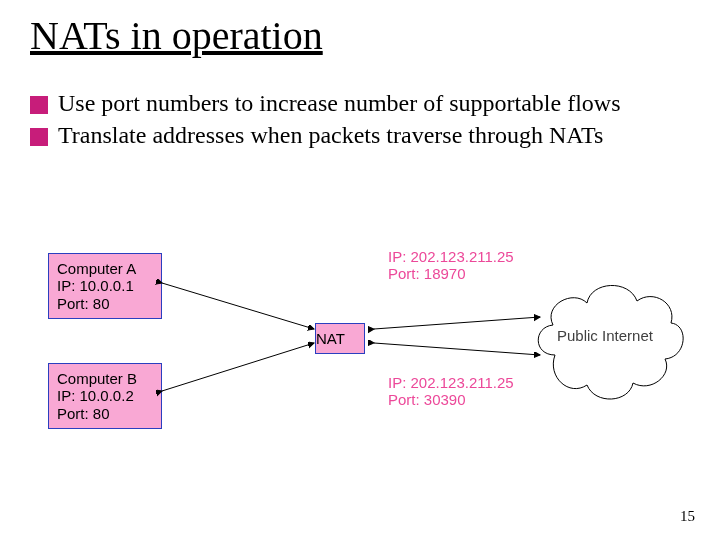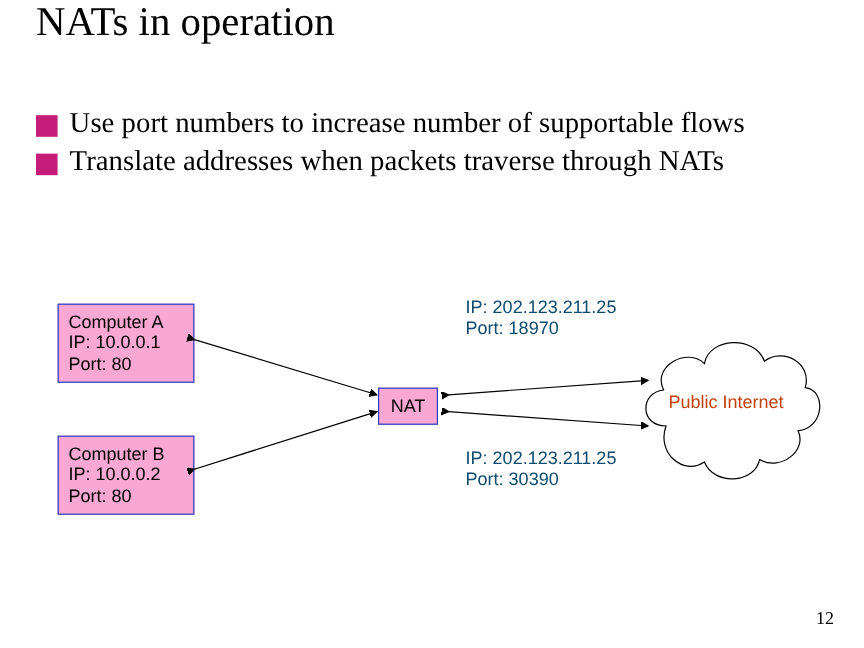--- a/index.html
+++ b/index.html
@@ -1,26 +1,26 @@
 <!DOCTYPE html>
 <html><head>
 <meta charset="utf-8">
 <style>
   html,body{margin:0;padding:0;width:720px;height:540px;background:#fff;font-family:"Comic Sans MS","Comic Sans",cursive;color:#000}
   .slide{position:relative;width:720px;height:540px}
-  .title{position:absolute;left:30px;top:0;font-size:34px;}
+  .title{position:absolute;left:30px;top:12px;font-size:40px;text-decoration:underline}
   .bullets{position:absolute;left:30px;top:90px;right:30px;font-size:24px;line-height:1.15}
   .b{display:flex;margin-bottom:4px}
   .bm{width:18px;height:18px;background:#c71d7a;margin-right:10px;margin-top:6px;flex-shrink:0}
   .bt{flex:1}
   .diagram{position:absolute;left:30px;top:245px;width:660px;height:215px;font-family:Arial,Helvetica,sans-serif;font-size:15px;color:#000}
   .dbox{position:absolute;border:1px solid #2a3fc0;background:#f9a8d4;padding:6px 8px;line-height:1.15}
-  .label{position:absolute;line-height:1.1;color:#0c4a6e}
+  .label{position:absolute;line-height:1.1;color:#ec4899}
   .cloud{position:absolute}
-  .cloudlabel{position:absolute;color:#c2410c}
+  .cloudlabel{position:absolute;color:#404040}
   .conn{position:absolute;stroke:#000;stroke-width:1;fill:none}
   .pagenum{position:absolute;right:25px;bottom:15px;font-family:"Times New Roman",serif;font-size:15px}
 </style>
 </head>
 <body>
 
 <div class="slide">
   <div class="title">NATs in operation</div>
 
   <div class="bullets">
@@ -41,21 +41,21 @@
       <div>IP: 10.0.0.1</div>
       <div>Port: 80</div>
     </div>
 
     <div class="dbox" style="left:18px;top:118px;width:96px">
       <div>Computer B</div>
       <div>IP: 10.0.0.2</div>
       <div>Port: 80</div>
     </div>
 
-    <div class="dbox" style="left:285px;top:78px;width:48px;text-align:center;padding:6px 0">
+    <div class="dbox" style="left:285px;top:78px;width:48px;text-align:left;padding:6px 0">
       <span>NAT</span>
     </div>
 
     <div class="label" style="left:358px;top:4px">
       <div>IP: 202.123.211.25</div>
       <div>Port: 18970</div>
     </div>
 
     <div class="label" style="left:358px;top:130px">
       <div>IP: 202.123.211.25</div>
@@ -86,14 +86,14 @@
 
       <line x1="132" y1="146" x2="284" y2="98" marker-start="url(#ah)" marker-end="url(#ah)"></line>
 
       <line x1="344" y1="84" x2="510" y2="72" marker-start="url(#ah)" marker-end="url(#ah)"></line>
 
       <line x1="344" y1="98" x2="510" y2="110" marker-start="url(#ah)" marker-end="url(#ah)"></line>
     </svg>
 
   </div>
 
-  <div class="pagenum">12</div>
+  <div class="pagenum">15</div>
 </div>
 
 </body></html>

